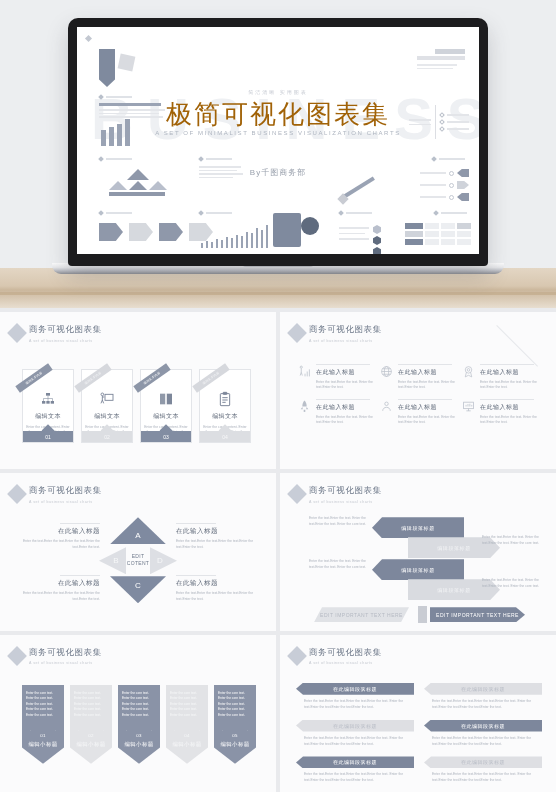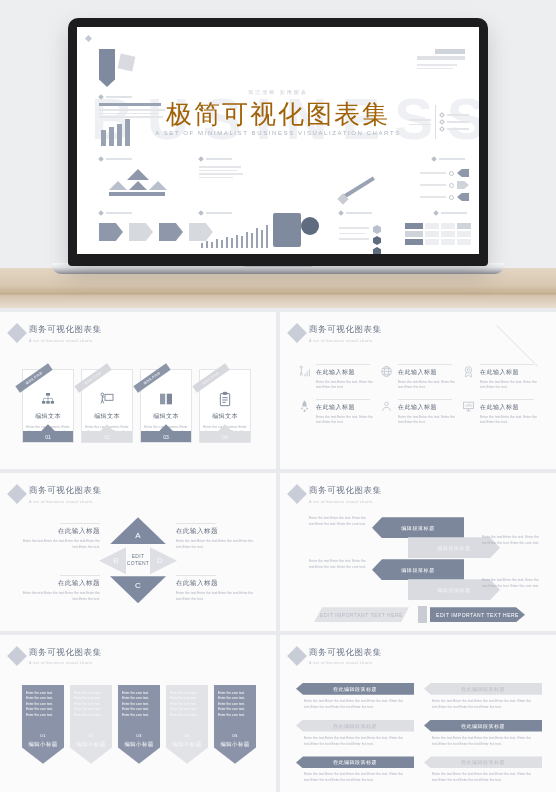--- a/index.html
+++ b/index.html
@@ -284,20 +284,21 @@
           <div style="position:absolute;left:24px;top:92px;" class="bar-set">
             <i style="height:16px;"></i>
               <i style="height:19px;"></i>
               <i style="height:22px;"></i>
               <i style="height:27px;"></i>
           </div>
 
           <div class="cover-kicker">简洁清晰 实用图表</div>
           <div class="cover-title">极简可视化图表集</div>
           <div class="cover-sub">A SET OF MINIMALIST BUSINESS VISUALIZATION CHARTS</div>
+          <div class="cover-by">By千图商务部</div>
 
           <div style="position:absolute;right:14px;top:22px;">
             <div style="width:30px;height:5px;background:#cfd3da;margin-left:18px;"></div>
             <div style="width:48px;height:4px;background:#dfe1e6;margin-top:2px;"></div>
             <div style="margin-top:4px;width:40px;height:1.5px;background:#e6e8ec;"></div>
             <div style="margin-top:2px;width:36px;height:1.5px;background:#e6e8ec;"></div>
           </div>
 
           <div style="position:absolute;right:10px;top:78px;display:flex;gap:4px;align-items:center;">
             <div style="width:22px;">

